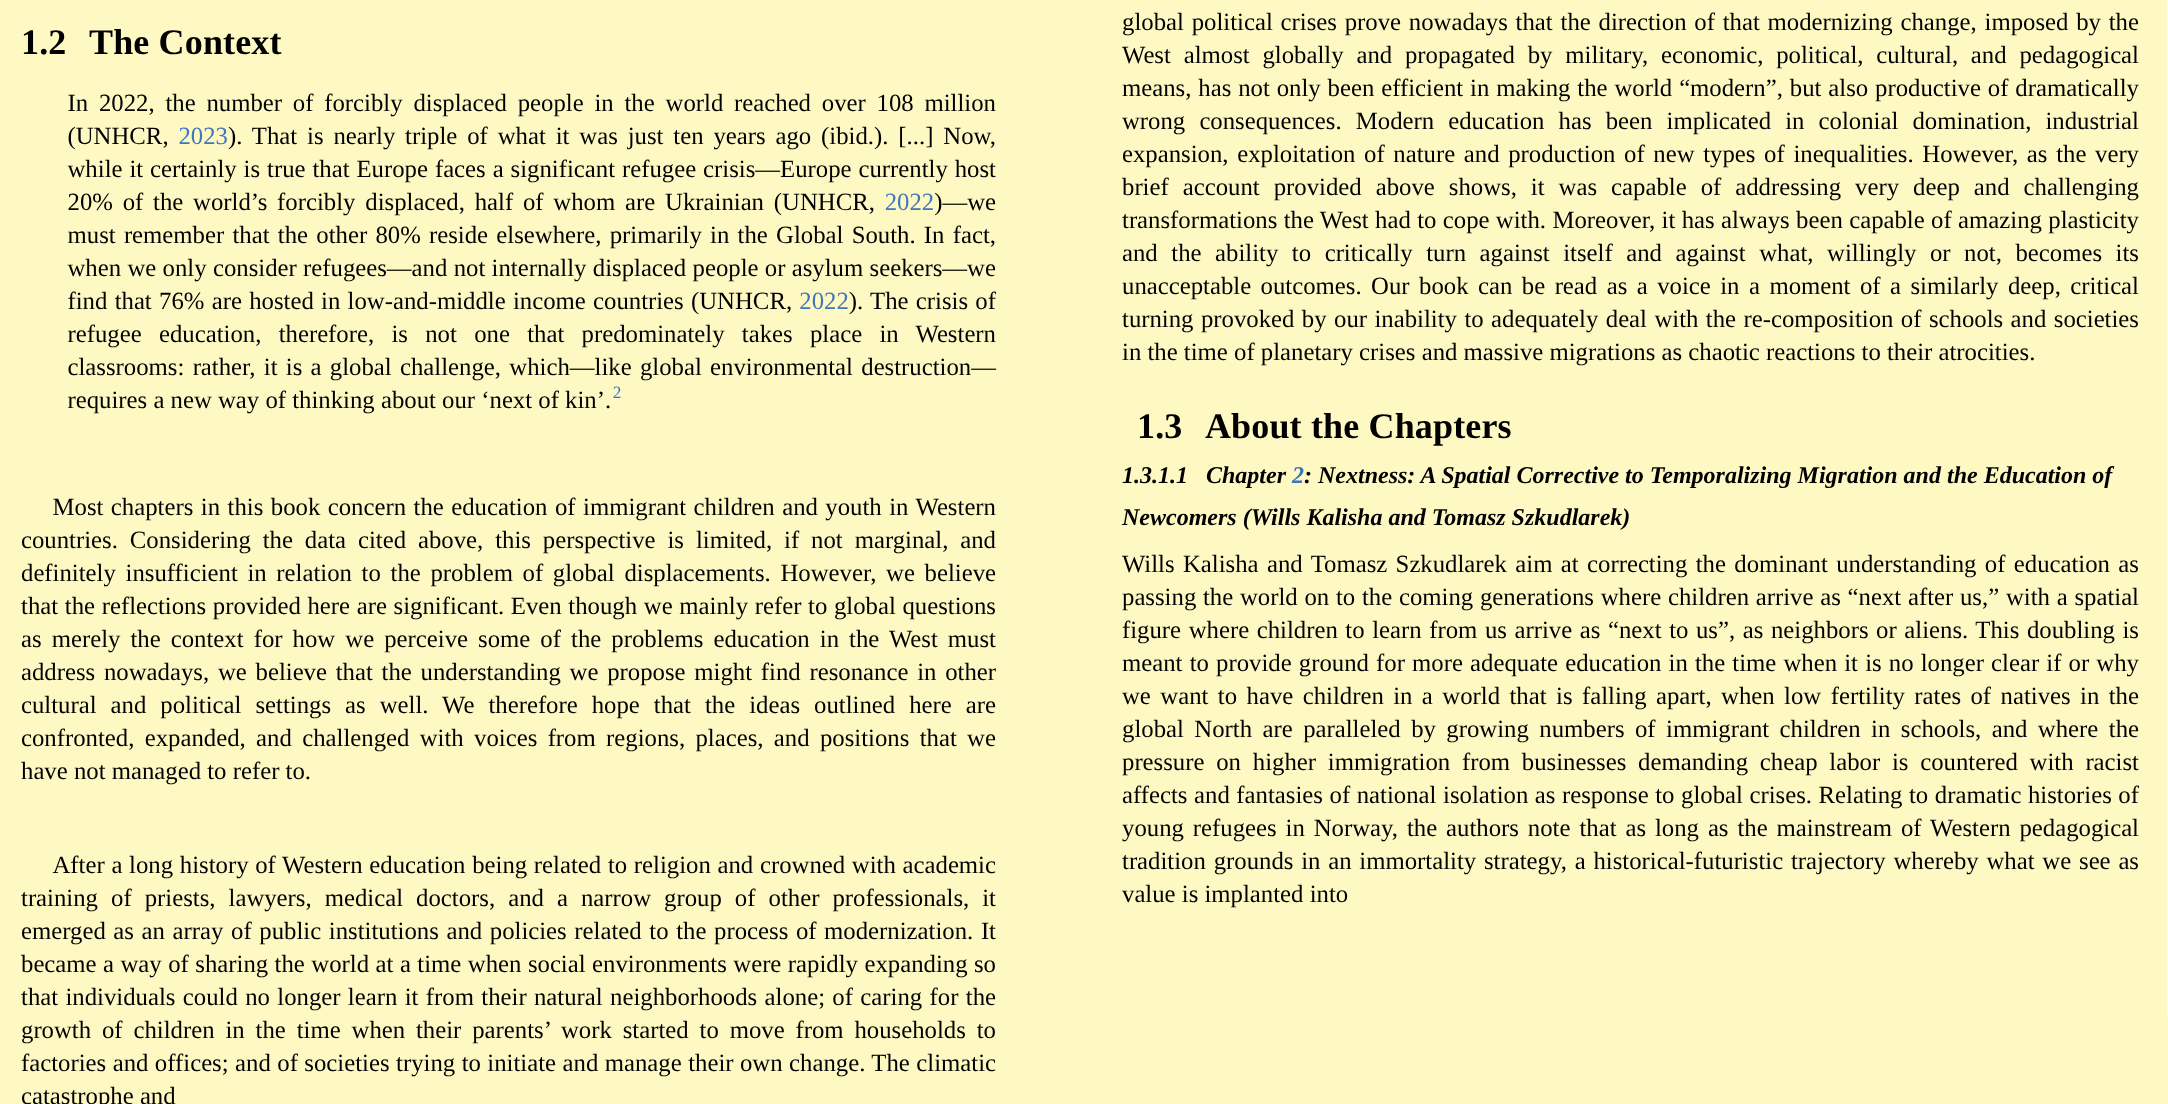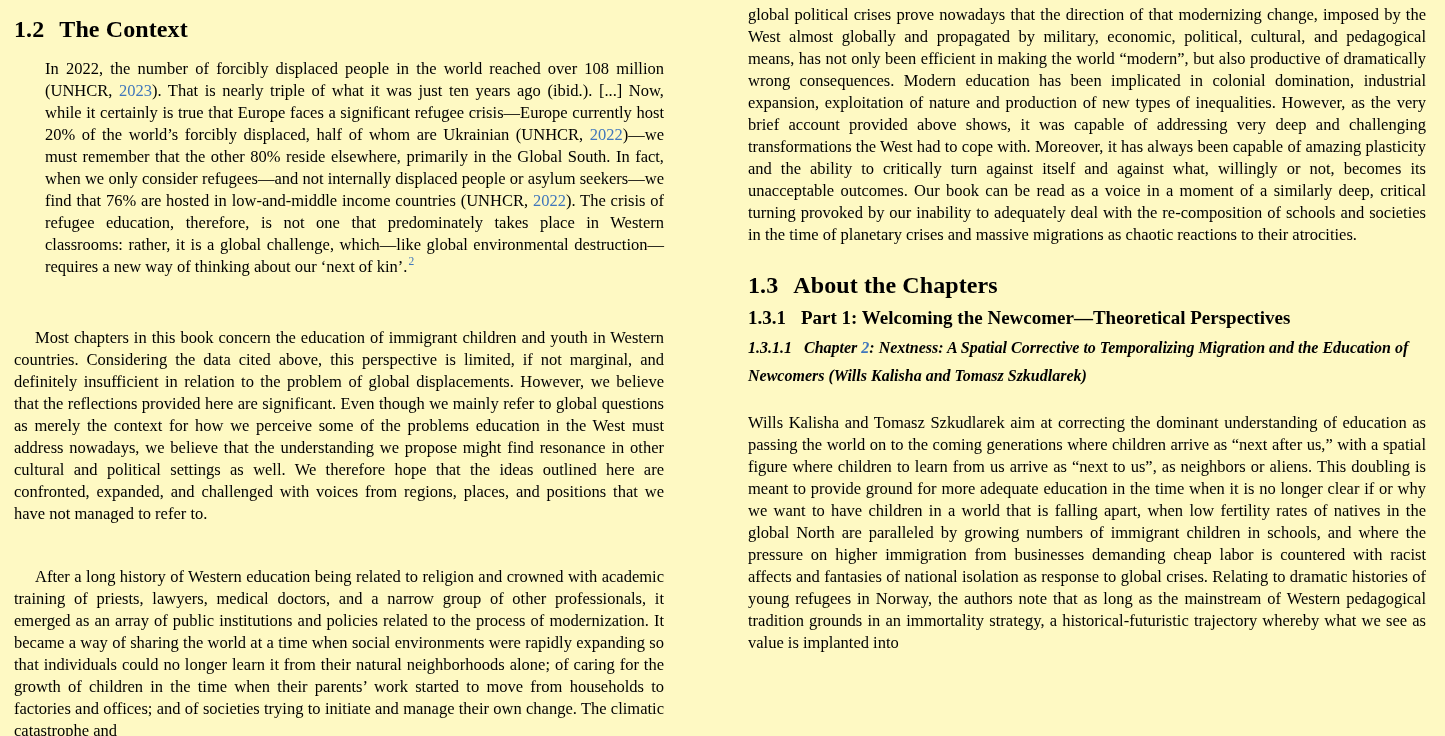--- a/index.html
+++ b/index.html
@@ -31,39 +31,39 @@
   }
   .indent { text-indent: 21px; margin-top: 41px; }
 
   h2.h-sec {
     font-size: 24px;
     font-weight: bold;
     line-height: 30px;
     margin: 14px 0 14px 0;
     letter-spacing: 0.1px;
   }
-  .col-right h2.h-sec { margin: 24px 0 0 0; }
+  .col-right h2.h-sec { margin: 24px 0 0 10px; }
   h3.h-sub {
     font-size: 19px;
     font-weight: bold;
     line-height: 25px;
     margin: 5px 0 0 0;
   }
   h4.h-subsub {
     font-size: 16px;
     font-weight: bold;
     font-style: italic;
     line-height: 28px;
     margin: 4px 0 0 0;
   }
   .h-num { display: inline-block; margin-right: 15px; }
   h4 .h-num { margin-right: 12px; }
 
   .cont-para { margin-top: 4px; }
-  .chapter-para { margin-top: 22px; }
+  .chapter-para { margin-top: 5px; }
 
   .doc-link { color: var(--link-color); text-decoration: none; cursor: pointer; }
   sup.sup-ref {
     font-size: 11.5px;
     line-height: 0;
     position: relative;
     top: -1px;
     vertical-align: super;
     margin-left: 1px;
   }
@@ -80,20 +80,17 @@
     <p class="body-text quote"><span>In 2022, the number of forcibly displaced people in the world reached over 108 million (UNHCR, </span><span class="doc-link">2023</span><span>). That is nearly triple of what it was just ten years ago (ibid.). [...] Now, while it certainly is true that Europe faces a significant refugee crisis—Europe currently host 20% of the world’s forcibly displaced, half of whom are Ukrainian (UNHCR, </span><span class="doc-link">2022</span><span>)—we must remember that the other 80% reside elsewhere, primarily in the Global South. In fact, when we only consider refugees—and not internally displaced people or asylum seekers—we find that 76% are hosted in low-and-middle income countries (UNHCR, </span><span class="doc-link">2022</span><span>). The crisis of refugee education, therefore, is not one that predominately takes place in Western classrooms: rather, it is a global challenge, which—like global environmental destruction—requires a new way of thinking about our ‘next of kin’.</span><sup class="doc-link sup-ref">2</sup></p>
     <p class="body-text indent">Most chapters in this book concern the education of immigrant children and youth in Western countries. Considering the data cited above, this perspective is limited, if not marginal, and definitely insufficient in relation to the problem of global displacements. However, we believe that the reflections provided here are significant. Even though we mainly refer to global questions as merely the context for how we perceive some of the problems education in the West must address nowadays, we believe that the understanding we propose might find resonance in other cultural and political settings as well. We therefore hope that the ideas outlined here are confronted, expanded, and challenged with voices from regions, places, and positions that we have not managed to refer to.</p>
     <p class="body-text indent">After a long history of Western education being related to religion and crowned with academic training of priests, lawyers, medical doctors, and a narrow group of other professionals, it emerged as an array of public institutions and policies related to the process of modernization. It became a way of sharing the world at a time when social environments were rapidly expanding so that individuals could no longer learn it from their natural neighborhoods alone; of caring for the growth of children in the time when their parents’ work started to move from households to factories and offices; and of societies trying to initiate and manage their own change. The climatic catastrophe and</p>
   </section>
 
   <section class="col col-right">
     <p class="body-text cont-para">global political crises prove nowadays that the direction of that modernizing change, imposed by the West almost globally and propagated by military, economic, political, cultural, and pedagogical means, has not only been efficient in making the world “modern”, but also productive of dramatically wrong consequences. Modern education has been implicated in colonial domination, industrial expansion, exploitation of nature and production of new types of inequalities. However, as the very brief account provided above shows, it was capable of addressing very deep and challenging transformations the West had to cope with. Moreover, it has always been capable of amazing plasticity and the ability to critically turn against itself and against what, willingly or not, becomes its unacceptable outcomes. Our book can be read as a voice in a moment of a similarly deep, critical turning provoked by our inability to adequately deal with the re-composition of schools and societies in the time of planetary crises and massive migrations as chaotic reactions to their atrocities.</p>
     <h2 class="h-sec">
       <span class="h-num">1.3</span><span>About the Chapters</span>
     </h2>
-    <h3 class="h-sub">
-      <span class="h-num">1.3.1</span><span>Part 1: Welcoming the Newcomer—Theoretical Perspectives</span>
-    </h3>
     <h4 class="h-subsub"><span class="h-num">1.3.1.1</span><span>Chapter </span><span class="doc-link">2</span><span>: Nextness: A Spatial Corrective to Temporalizing Migration and the Education of Newcomers (Wills Kalisha and Tomasz Szkudlarek)</span></h4>
     <p class="body-text chapter-para">Wills Kalisha and Tomasz Szkudlarek aim at correcting the dominant understanding of education as passing the world on to the coming generations where children arrive as “next after us,” with a spatial figure where children to learn from us arrive as “next to us”, as neighbors or aliens. This doubling is meant to provide ground for more adequate education in the time when it is no longer clear if or why we want to have children in a world that is falling apart, when low fertility rates of natives in the global North are paralleled by growing numbers of immigrant children in schools, and where the pressure on higher immigration from businesses demanding cheap labor is countered with racist affects and fantasies of national isolation as response to global crises. Relating to dramatic histories of young refugees in Norway, the authors note that as long as the mainstream of Western pedagogical tradition grounds in an immortality strategy, a historical-futuristic trajectory whereby what we see as value is implanted into</p>
   </section>
 
 </div>
 
 </body></html>

